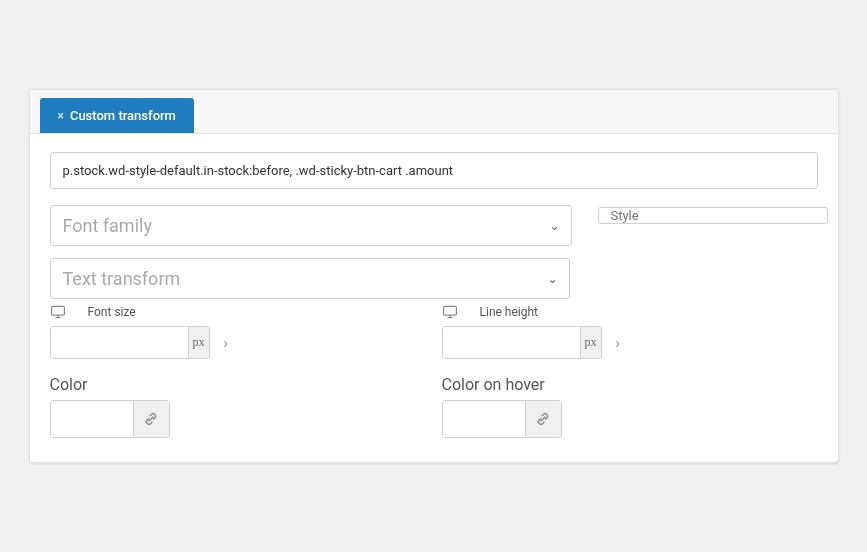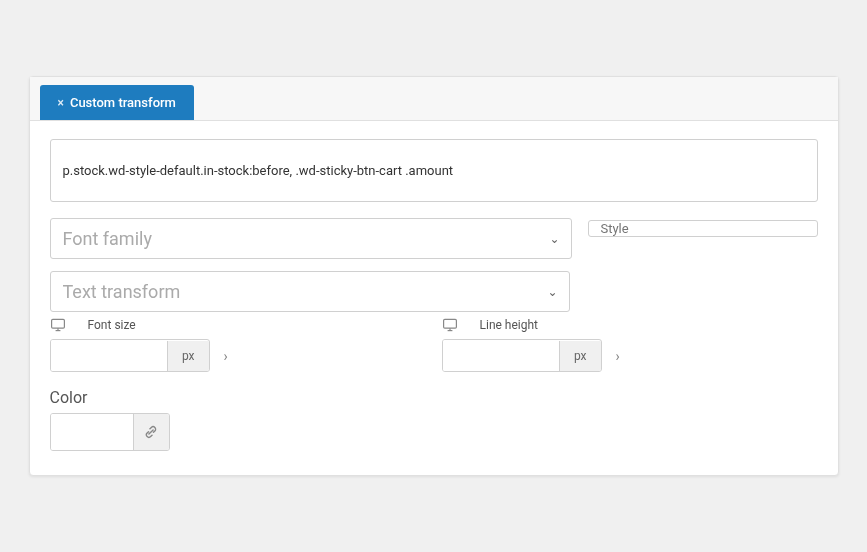--- a/index.html
+++ b/index.html
@@ -61,21 +61,21 @@
     }
 
     .selector-input-row {
       margin-bottom: 16px;
     }
 
     .selector-input {
       width: 100%;
       border: 1px solid #d0d0d0;
       border-radius: 3px;
-      padding: 23px 12px;
+      padding: 10px 12px;
       font-size: 13px;
       color: #333;
       background: #fff;
       outline: none;
     }
 
     .two-col {
       display: flex;
       gap: 16px;
       margin-bottom: 12px;
@@ -120,20 +120,21 @@
 
     .style-input {
       width: 100%;
       border: 1px solid #d0d0d0;
       border-radius: 3px;
       padding: 0 12px;
       font-size: 13px;
       color: #aaa;
       background: #fff;
       outline: none;
+      margin-left: 10px;
     }
 
     .single-col-row {
       max-width: 520px;
       margin-bottom: 5px;
       text-decoration: underline;
     }
 
     .metric-row {
       display: flex;
@@ -187,23 +188,24 @@
       font-size: 13px;
       color: #333;
       flex: 1;
       width: 80px;
       background: #fff;
     }
 
     .unit-label {
       background: #f0f0f0;
       border-left: 1px solid #d0d0d0;
-      padding: 8px 14px;
+      padding: 8px 4px;
       font-size: 12px;
       color: #666;
+      font-family: Liberation Serif, serif;
     }
 
     .arrow-btn {
       background: none;
       border: none;
       cursor: pointer;
       font-size: 14px;
       color: #888;
       padding: 0 6px;
       display: flex;
@@ -360,15 +362,26 @@
         <div class="color-picker-wrapper">
           <div class="color-swatch"></div>
           <button class="color-link-btn" style="background:#f0f0f0; border-left:1px solid #d0d0d0; height:36px; width:36px;">
             <svg viewBox="0 0 20 20">
               <path d="M13 7l-6 6M8.5 5.5l2-2a3.535 3.535 0 015 5l-2 2M11.5 14.5l-2 2a3.535 3.535 0 01-5-5l2-2" stroke-linecap="round"></path>
             </svg>
           </button>
         </div>
       </div>
 
+      <div class="color-group">
+        <div class="color-label">Color on hover</div>
+        <div class="color-picker-wrapper">
+          <div class="color-swatch"></div>
+          <button class="color-link-btn" style="background:#f0f0f0; border-left:1px solid #d0d0d0; height:36px; width:36px;">
+            <svg viewBox="0 0 20 20">
+              <path d="M13 7l-6 6M8.5 5.5l2-2a3.535 3.535 0 015 5l-2 2M11.5 14.5l-2 2a3.535 3.535 0 01-5-5l2-2" stroke-linecap="round"></path>
+            </svg>
+          </button>
+        </div>
+      </div>
     </div>
   </div>
 </div>
 
 </body></html>

